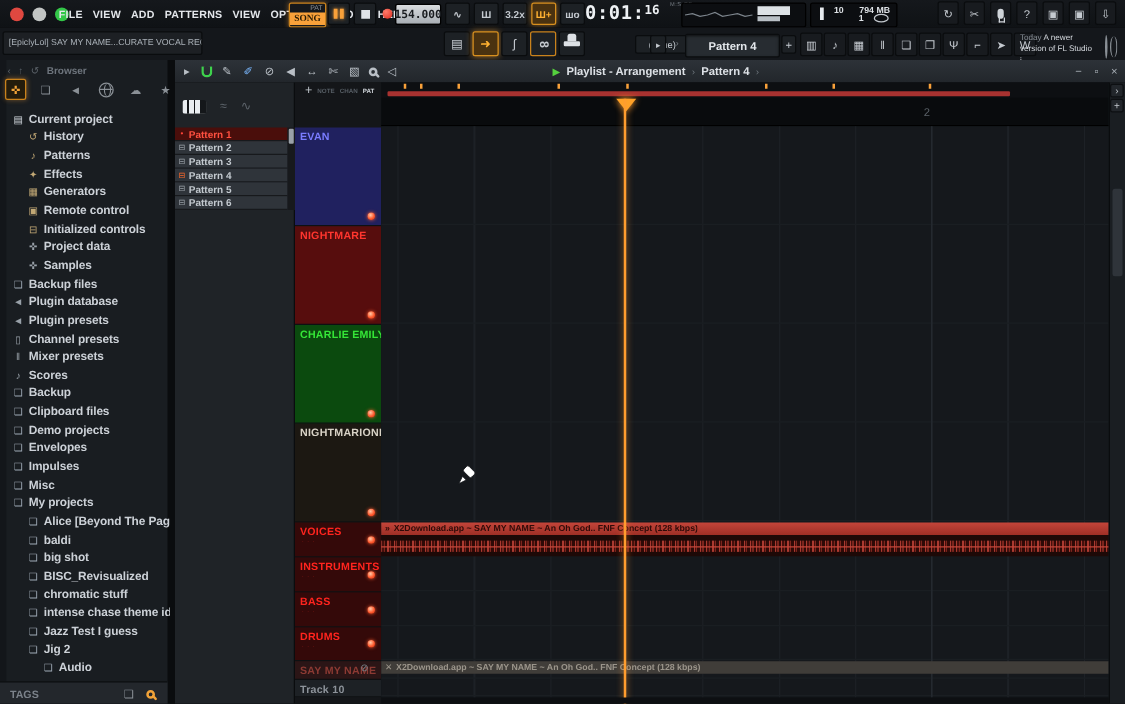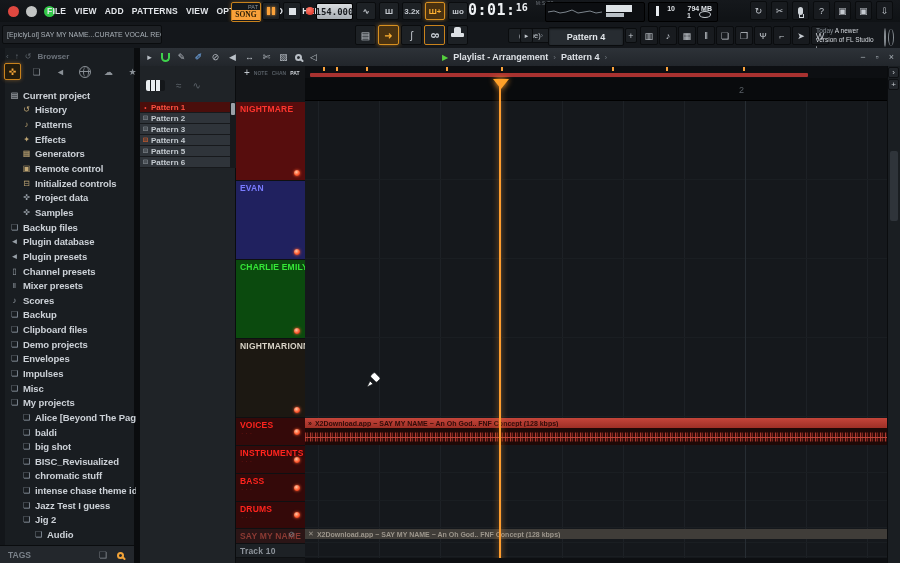--- a/index.html
+++ b/index.html
@@ -603,29 +603,29 @@
 
     <div id="theads" class="abs">
       <div id="tminirow">
         <span class="plus">+</span>
         <span class="mt">NOTE</span>
         <span class="mt">CHAN</span>
         <span class="mt sel">PAT</span>
       </div>
       <div id="tracks" class="abs">
 
+          <div class="trk big" style="height: 79px; background: rgb(32, 33, 95);">
+            <span class="trk-name" style="color: rgb(122, 124, 255);">EVAN</span>
+            <span class="trk-meter"></span>
+            <span class="trk-mute"></span>
+            <span class="trk-dot"></span>
+          </div>
+
           <div class="trk big" style="height: 79px; background: rgb(87, 13, 13);">
             <span class="trk-name" style="color: rgb(255, 53, 46);">NIGHTMARE</span>
-            <span class="trk-meter"></span>
-            <span class="trk-mute"></span>
-            <span class="trk-dot"></span>
-          </div>
-
-          <div class="trk big" style="height: 79px; background: rgb(32, 33, 95);">
-            <span class="trk-name" style="color: rgb(122, 124, 255);">EVAN</span>
             <span class="trk-meter"></span>
             <span class="trk-mute"></span>
             <span class="trk-dot"></span>
           </div>
 
           <div class="trk big" style="height: 79px; background: rgb(11, 74, 14);">
             <span class="trk-name" style="color: rgb(53, 230, 55);">CHARLIE EMILY</span>
             <span class="trk-meter"></span>
             <span class="trk-mute"></span>
             <span class="trk-dot"></span>

